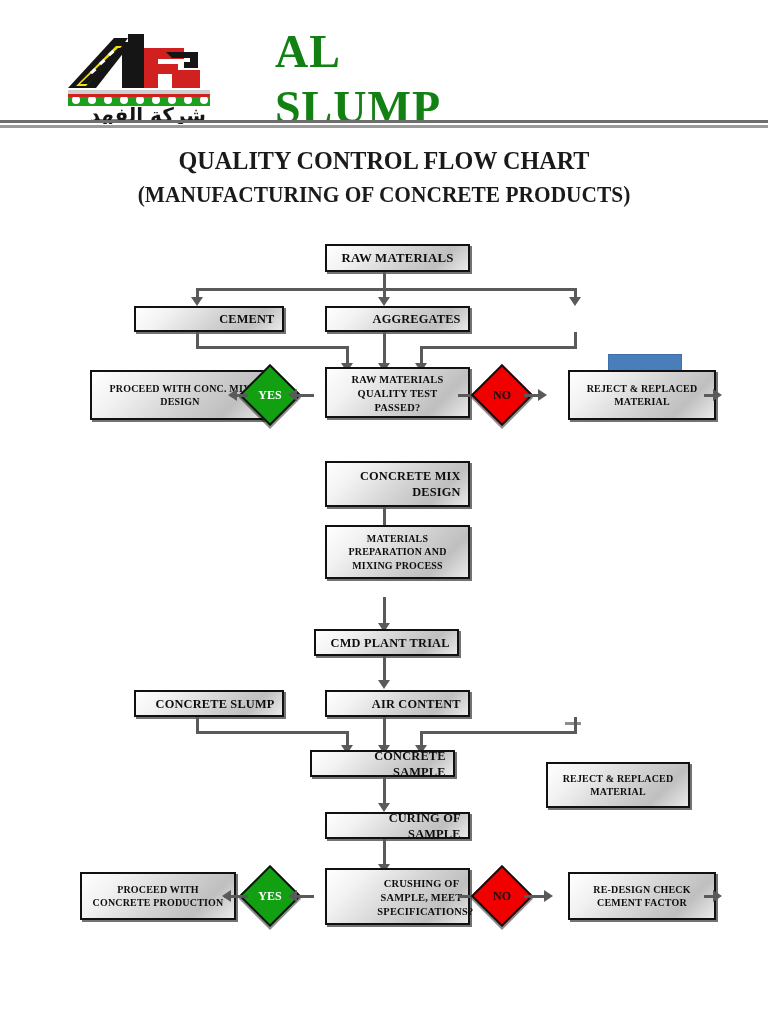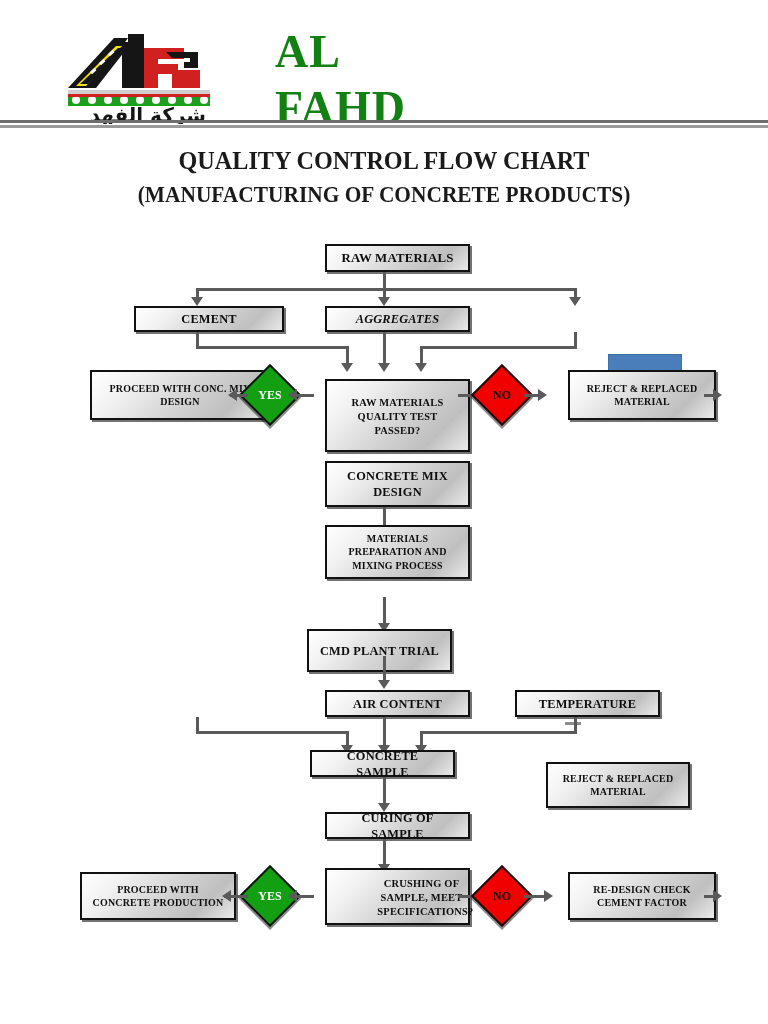--- a/index.html
+++ b/index.html
@@ -41,21 +41,21 @@
     background:linear-gradient(135deg,#ffffff 0%,#f2f2f2 22%,#d2d2d2 55%,#bfbfbf 78%,#eaeaea 100%);
     box-shadow:2px 2px 0 rgba(0,0,0,.55);
     display:flex;align-items:center;justify-content:center;
     text-align:center;color:#0d0d0d;font-weight:bold;
     font-family:"Liberation Serif",serif;
     letter-spacing:.2px;
     margin-left:12px;
   }
   .node span{display:block;width:100%;padding:0 4px;transform:scaleX(.95);}
   .t15{font-size:13.5px;line-height:16px;}
-  .t14{font-size:13px;line-height:16px;}
+  .t14{font-size:13px;line-height:16px;text-align:right;}
   .t12{font-size:11px;line-height:14px;}
   .t11{font-size:10.5px;line-height:13.5px;}
 
   .diamond{
     position:absolute;width:44px;height:44px;
     border:2px solid #111111;box-sizing:border-box;
     transform:rotate(45deg);
     box-shadow:2px 2px 0 rgba(0,0,0,.45);
   }
   .diamond .dlabel{
@@ -115,21 +115,21 @@
           <circle cx="122" cy="72" r="4"></circle>
           <circle cx="138" cy="72" r="4"></circle>
       </g>
       <rect x="2" y="66" width="142" height="3" fill="#d02020"></rect>
       <text x="140" y="94" font-family="DejaVu Sans, sans-serif" font-size="20" font-weight="bold" fill="#151515" text-anchor="end">شركة الفهد</text>
     </svg>
   </div>
 
   <div class="brand">
     <div>AL</div>
-    <div>FAHD</div>
+    <div>SLUMP</div>
   </div>
 
   <div class="rule-wrap">
     <div class="rule-a"></div>
     <div class="rule-b"></div>
   </div>
 
   <div class="title">QUALITY CONTROL FLOW CHART</div>
   <div class="subtitle">(MANUFACTURING OF CONCRETE PRODUCTS)</div>
 
@@ -142,21 +142,21 @@
   <div class="ln lnv" style="left:196px;top:288px;height:12px;"></div>
   <div class="ln lnv" style="left:383px;top:288px;height:12px;"></div>
   <div class="ln lnv" style="left:574px;top:288px;height:12px;"></div>
   <div class="ar ar-d" style="left:191px;top:297px;"></div>
   <div class="ar ar-d" style="left:378px;top:297px;"></div>
   <div class="ar ar-d" style="left:569px;top:297px;"></div>
 
   <div class="node t14" style="left:122px;top:306px;width:150px;height:26px;">
     <span>CEMENT</span>
   </div>
-  <div class="node t14" style="left:313px;top:306px;width:145px;height:26px;font-style:italic;">
+  <div class="node t14" style="left:313px;top:306px;width:145px;height:26px;">
     <span>AGGREGATES</span>
   </div>
 
   <div class="ln lnv" style="left:196px;top:332px;height:16px;"></div>
   <div class="ln lnh" style="left:196px;top:346px;width:153px;"></div>
   <div class="ln lnv" style="left:346px;top:346px;height:20px;"></div>
   <div class="ar ar-d" style="left:341px;top:363px;"></div>
 
   <div class="ln lnv" style="left:383px;top:332px;height:34px;"></div>
   <div class="ar ar-d" style="left:378px;top:363px;"></div>
@@ -171,21 +171,21 @@
   </div>
 
   <div class="diamond d-yes" style="left:248px;top:373px;">
     <span class="dlabel">YES</span>
   </div>
   <div class="ln lnh" style="left:230px;top:394px;width:18px;"></div>
   <div class="ar ar-l" style="left:228px;top:389px;"></div>
   <div class="ln lnh" style="left:292px;top:394px;width:22px;"></div>
   <div class="ar ar-l" style="left:288px;top:389px;"></div>
 
-  <div class="node t12" style="left:313px;top:379px;width:145px;height:73px;">
+  <div class="node t12" style="left:313px;top:367px;width:145px;height:51px;">
     <span>RAW MATERIALS QUALITY TEST PASSED?</span>
   </div>
 
   <div class="ln lnh" style="left:458px;top:394px;width:22px;"></div>
   <div class="ar ar-r" style="left:477px;top:389px;"></div>
   <div class="diamond d-no" style="left:480px;top:373px;">
     <span class="dlabel">NO</span>
   </div>
   <div class="ln lnh" style="left:524px;top:394px;width:18px;"></div>
   <div class="ar ar-r" style="left:538px;top:389px;"></div>
@@ -203,31 +203,31 @@
   </div>
   <div class="ln lnv" style="left:383px;top:507px;height:30px;"></div>
   <div class="ar ar-d" style="left:378px;top:533px;"></div>
 
   <div class="node t11" style="left:313px;top:525px;width:145px;height:54px;">
     <span>MATERIALS PREPARATION AND MIXING PROCESS</span>
   </div>
   <div class="ln lnv" style="left:383px;top:597px;height:30px;"></div>
   <div class="ar ar-d" style="left:378px;top:623px;"></div>
 
-  <div class="node t14" style="left:295px;top:629px;width:145px;height:43px;">
+  <div class="node t14" style="left:302px;top:629px;width:145px;height:27px;">
     <span>CMD PLANT TRIAL</span>
   </div>
   <div class="ln lnv" style="left:383px;top:656px;height:28px;"></div>
   <div class="ar ar-d" style="left:378px;top:680px;"></div>
 
+  <div class="node t14" style="left:122px;top:690px;width:150px;height:27px;">
+    <span>CONCRETE SLUMP</span>
+  </div>
   <div class="node t14" style="left:313px;top:690px;width:145px;height:27px;">
     <span>AIR CONTENT</span>
-  </div>
-  <div class="node t14" style="left:503px;top:690px;width:145px;height:27px;">
-    <span>TEMPERATURE</span>
   </div>
   <div class="dash" style="left:565px;top:722px;width:16px;height:3px;"></div>
 
   <div class="ln lnv" style="left:196px;top:717px;height:16px;"></div>
   <div class="ln lnh" style="left:196px;top:731px;width:153px;"></div>
   <div class="ln lnv" style="left:346px;top:731px;height:17px;"></div>
   <div class="ar ar-d" style="left:341px;top:745px;"></div>
 
   <div class="ln lnv" style="left:383px;top:717px;height:31px;"></div>
   <div class="ar ar-d" style="left:378px;top:745px;"></div>

